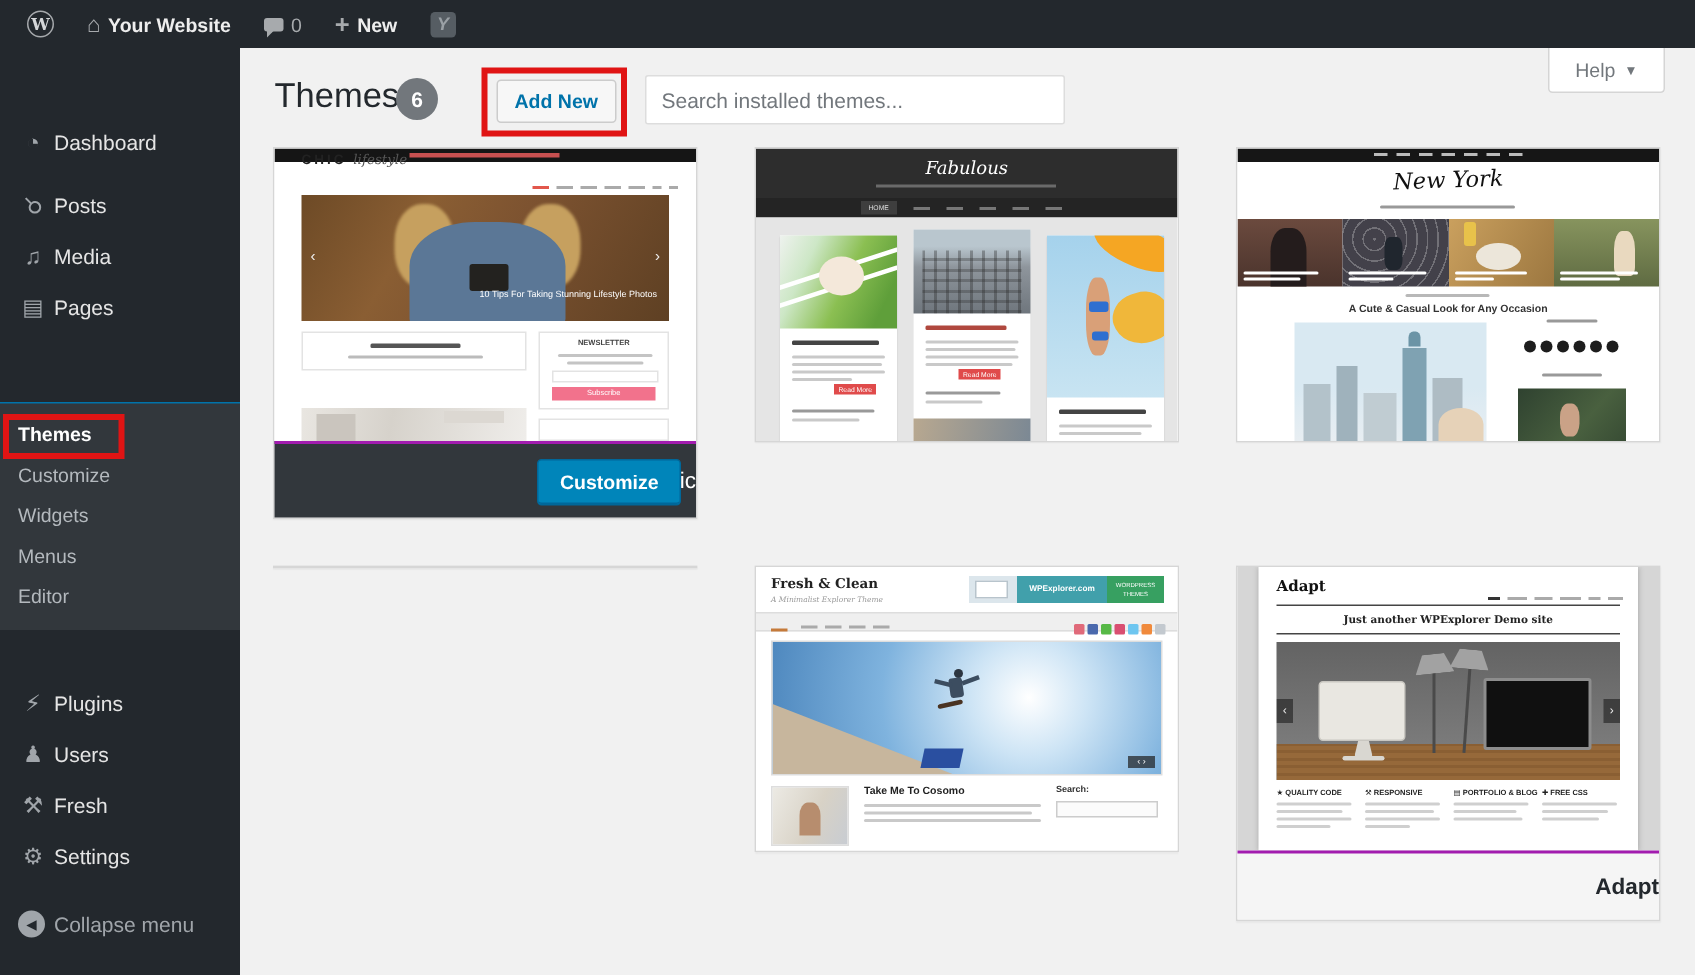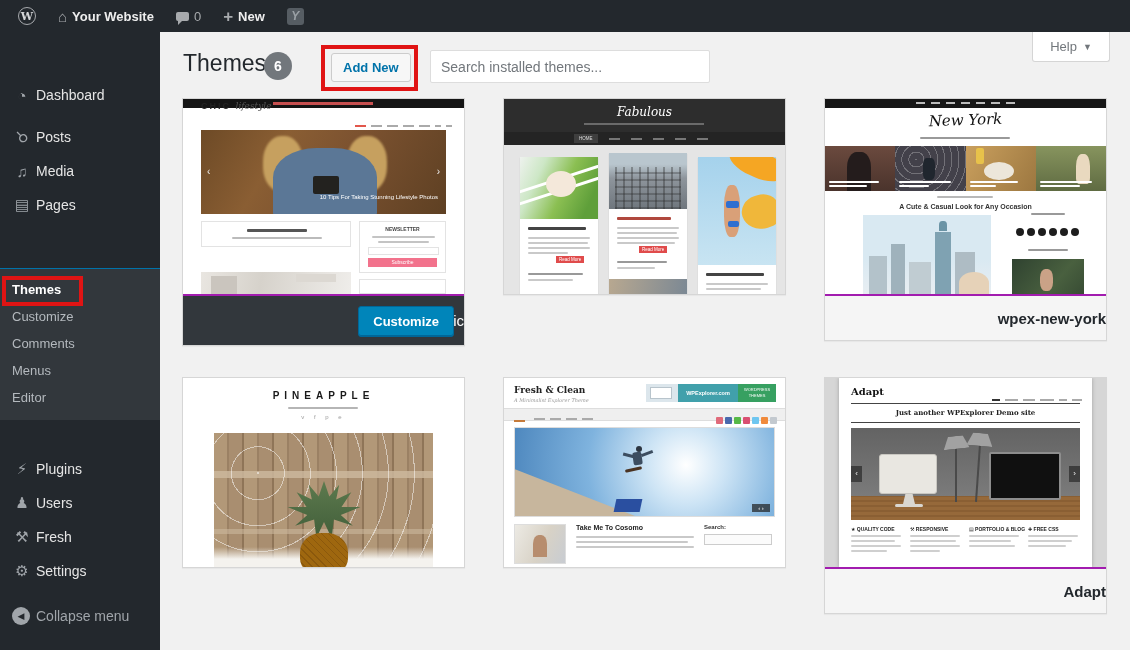--- a/index.html
+++ b/index.html
@@ -188,21 +188,21 @@
       <span class="lbl">Pages</span>
     </div>
   <div class="mi active-blue" style="top:236px;height:33px">
       <span class="ico">✎</span>
       <span class="lbl">Appearance</span>
     </div>
 
   <div id="submenu">
     <div class="smi current" style="top:7px">Themes</div>
     <div class="smi" style="top:34px">Customize</div>
-    <div class="smi" style="top:61px">Comments</div>
+    <div class="smi" style="top:61px">Widgets</div>
     <div class="smi" style="top:115px">Editor</div>
     <div class="smi" style="top:88px">Menus</div>
   </div>
 
   <div class="mi" style="top:420px">
       <span class="ico">⚡</span>
       <span class="lbl">Plugins</span>
     </div>
   <div class="mi" style="top:454px">
       <span class="ico">♟</span>
@@ -376,39 +376,23 @@
     </div>
     <div class="abs" style="left:180px;top:114px;width:85px;text-align:center">
       <div class="bar" style="position:static;width:34px;height:2px;background:#999;margin:0 auto"></div>
       <div style="margin-top:7px"><span class="soc-dot"></span><span class="soc-dot"></span><span class="soc-dot"></span><span class="soc-dot"></span><span class="soc-dot"></span><span class="soc-dot"></span></div>
       <div class="bar" style="position:static;width:40px;height:2px;background:#999;margin:9px auto 0"></div>
       <div style="width:72px;height:40px;margin:8px auto 0;background:linear-gradient(130deg,#2f4230,#49603f 60%,#364a33);position:relative">
         <div class="abs" style="left:28px;top:10px;width:13px;height:22px;background:#caa287;border-radius:40%"></div>
       </div>
     </div>
   </div>
-  <div class="namebar">
-      <span>wpex-new-york</span>
-    </div>
 </div>
 
 <div class="card r2" style="left:182px;top:377px">
-  <div class="preview">
-    <div class="pin-logo">PINEAPPLE</div>
-    <div class="bar" style="left:105px;top:29px;width:70px;height:2px;background:#b5b5b5"></div>
-    <div class="abs" style="left:0;top:36px;width:281px;text-align:center;font-size:6px;color:#9a9a9a;letter-spacing:4px">v f p e</div>
-    <div class="pin-photo">
-      <div class="pin-rail" style="top:38px"></div>
-      <div class="pin-rail" style="top:96px;height:5px;opacity:.6"></div>
-      <div class="abs" style="left:0;top:0;width:219px;height:134px;background:repeating-radial-gradient(circle at 20% 30%,rgba(255,255,255,.5) 0 1px,transparent 1px 26px)"></div>
-      <div class="pin-snow"></div>
-      <div class="pin-crown"></div>
-      <div class="pin-body"></div>
-    </div>
-  </div>
 </div>
 
 <div class="card r2" style="left:503px;top:377px">
   <div class="preview">
     <div class="fc-logo">Fresh &amp; Clean</div>
     <div class="fc-tag">A Minimalist Explorer Theme</div>
     <div class="fc-banner">
       <div class="fc-b1">
           <i></i>
         </div>

